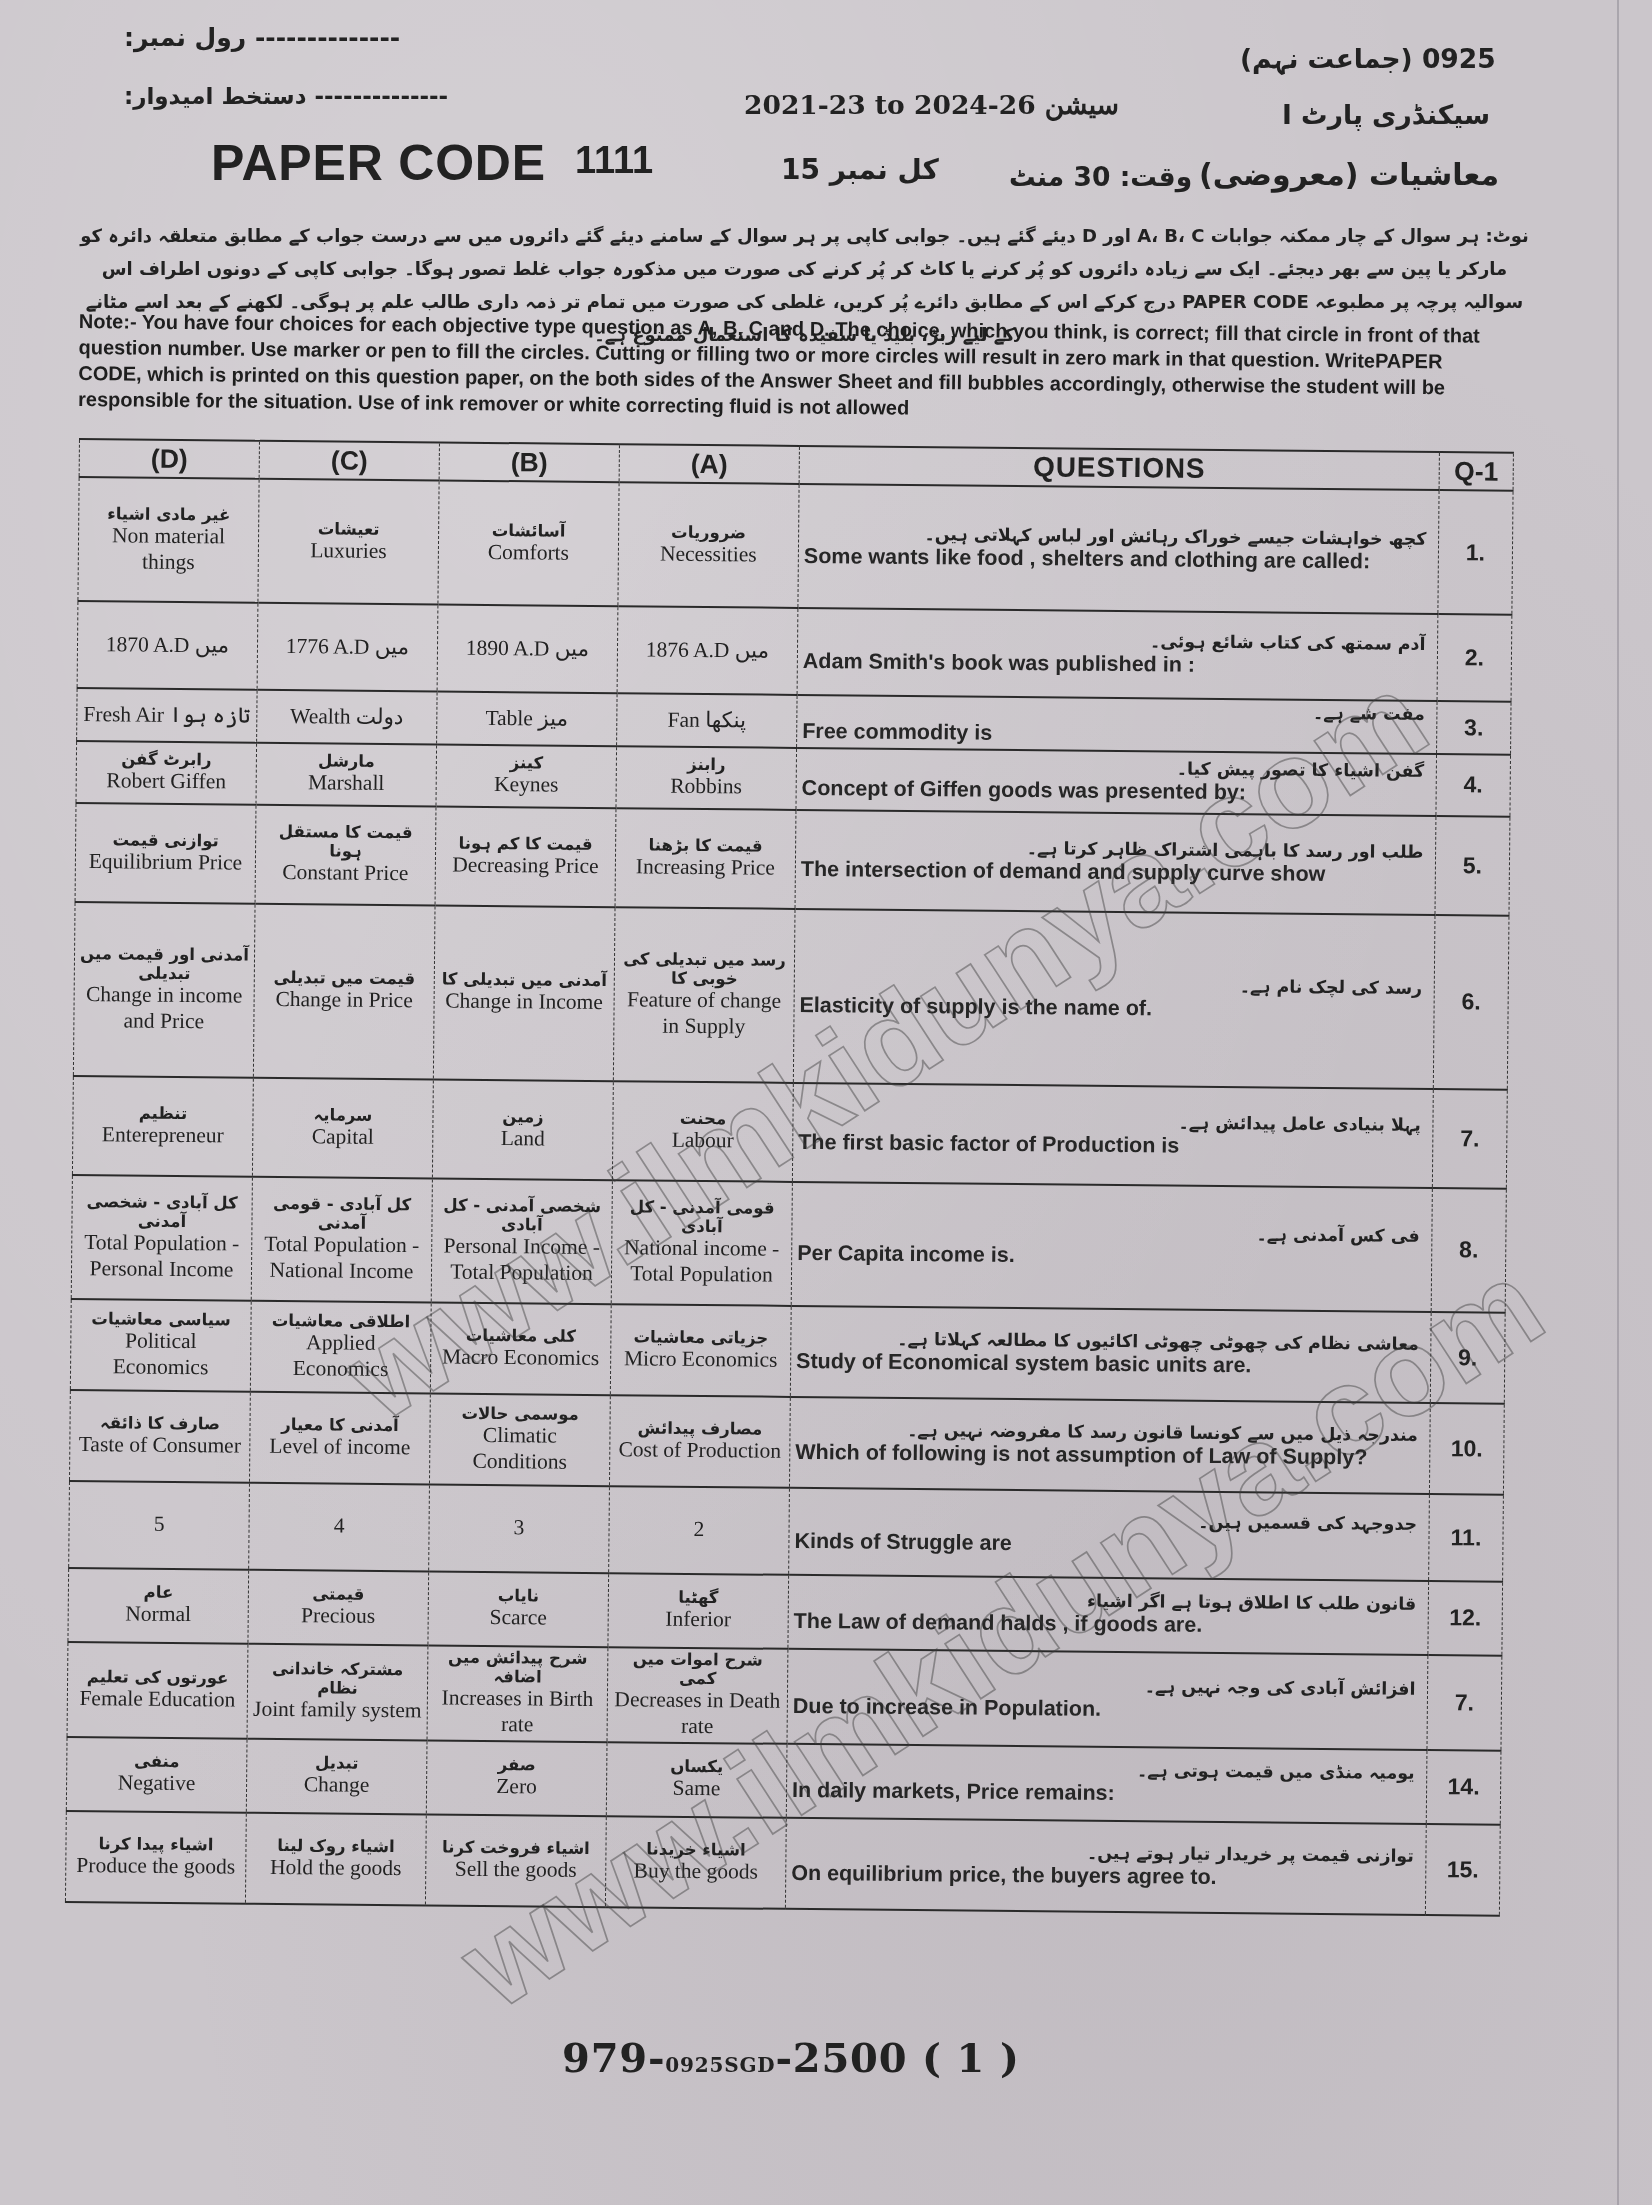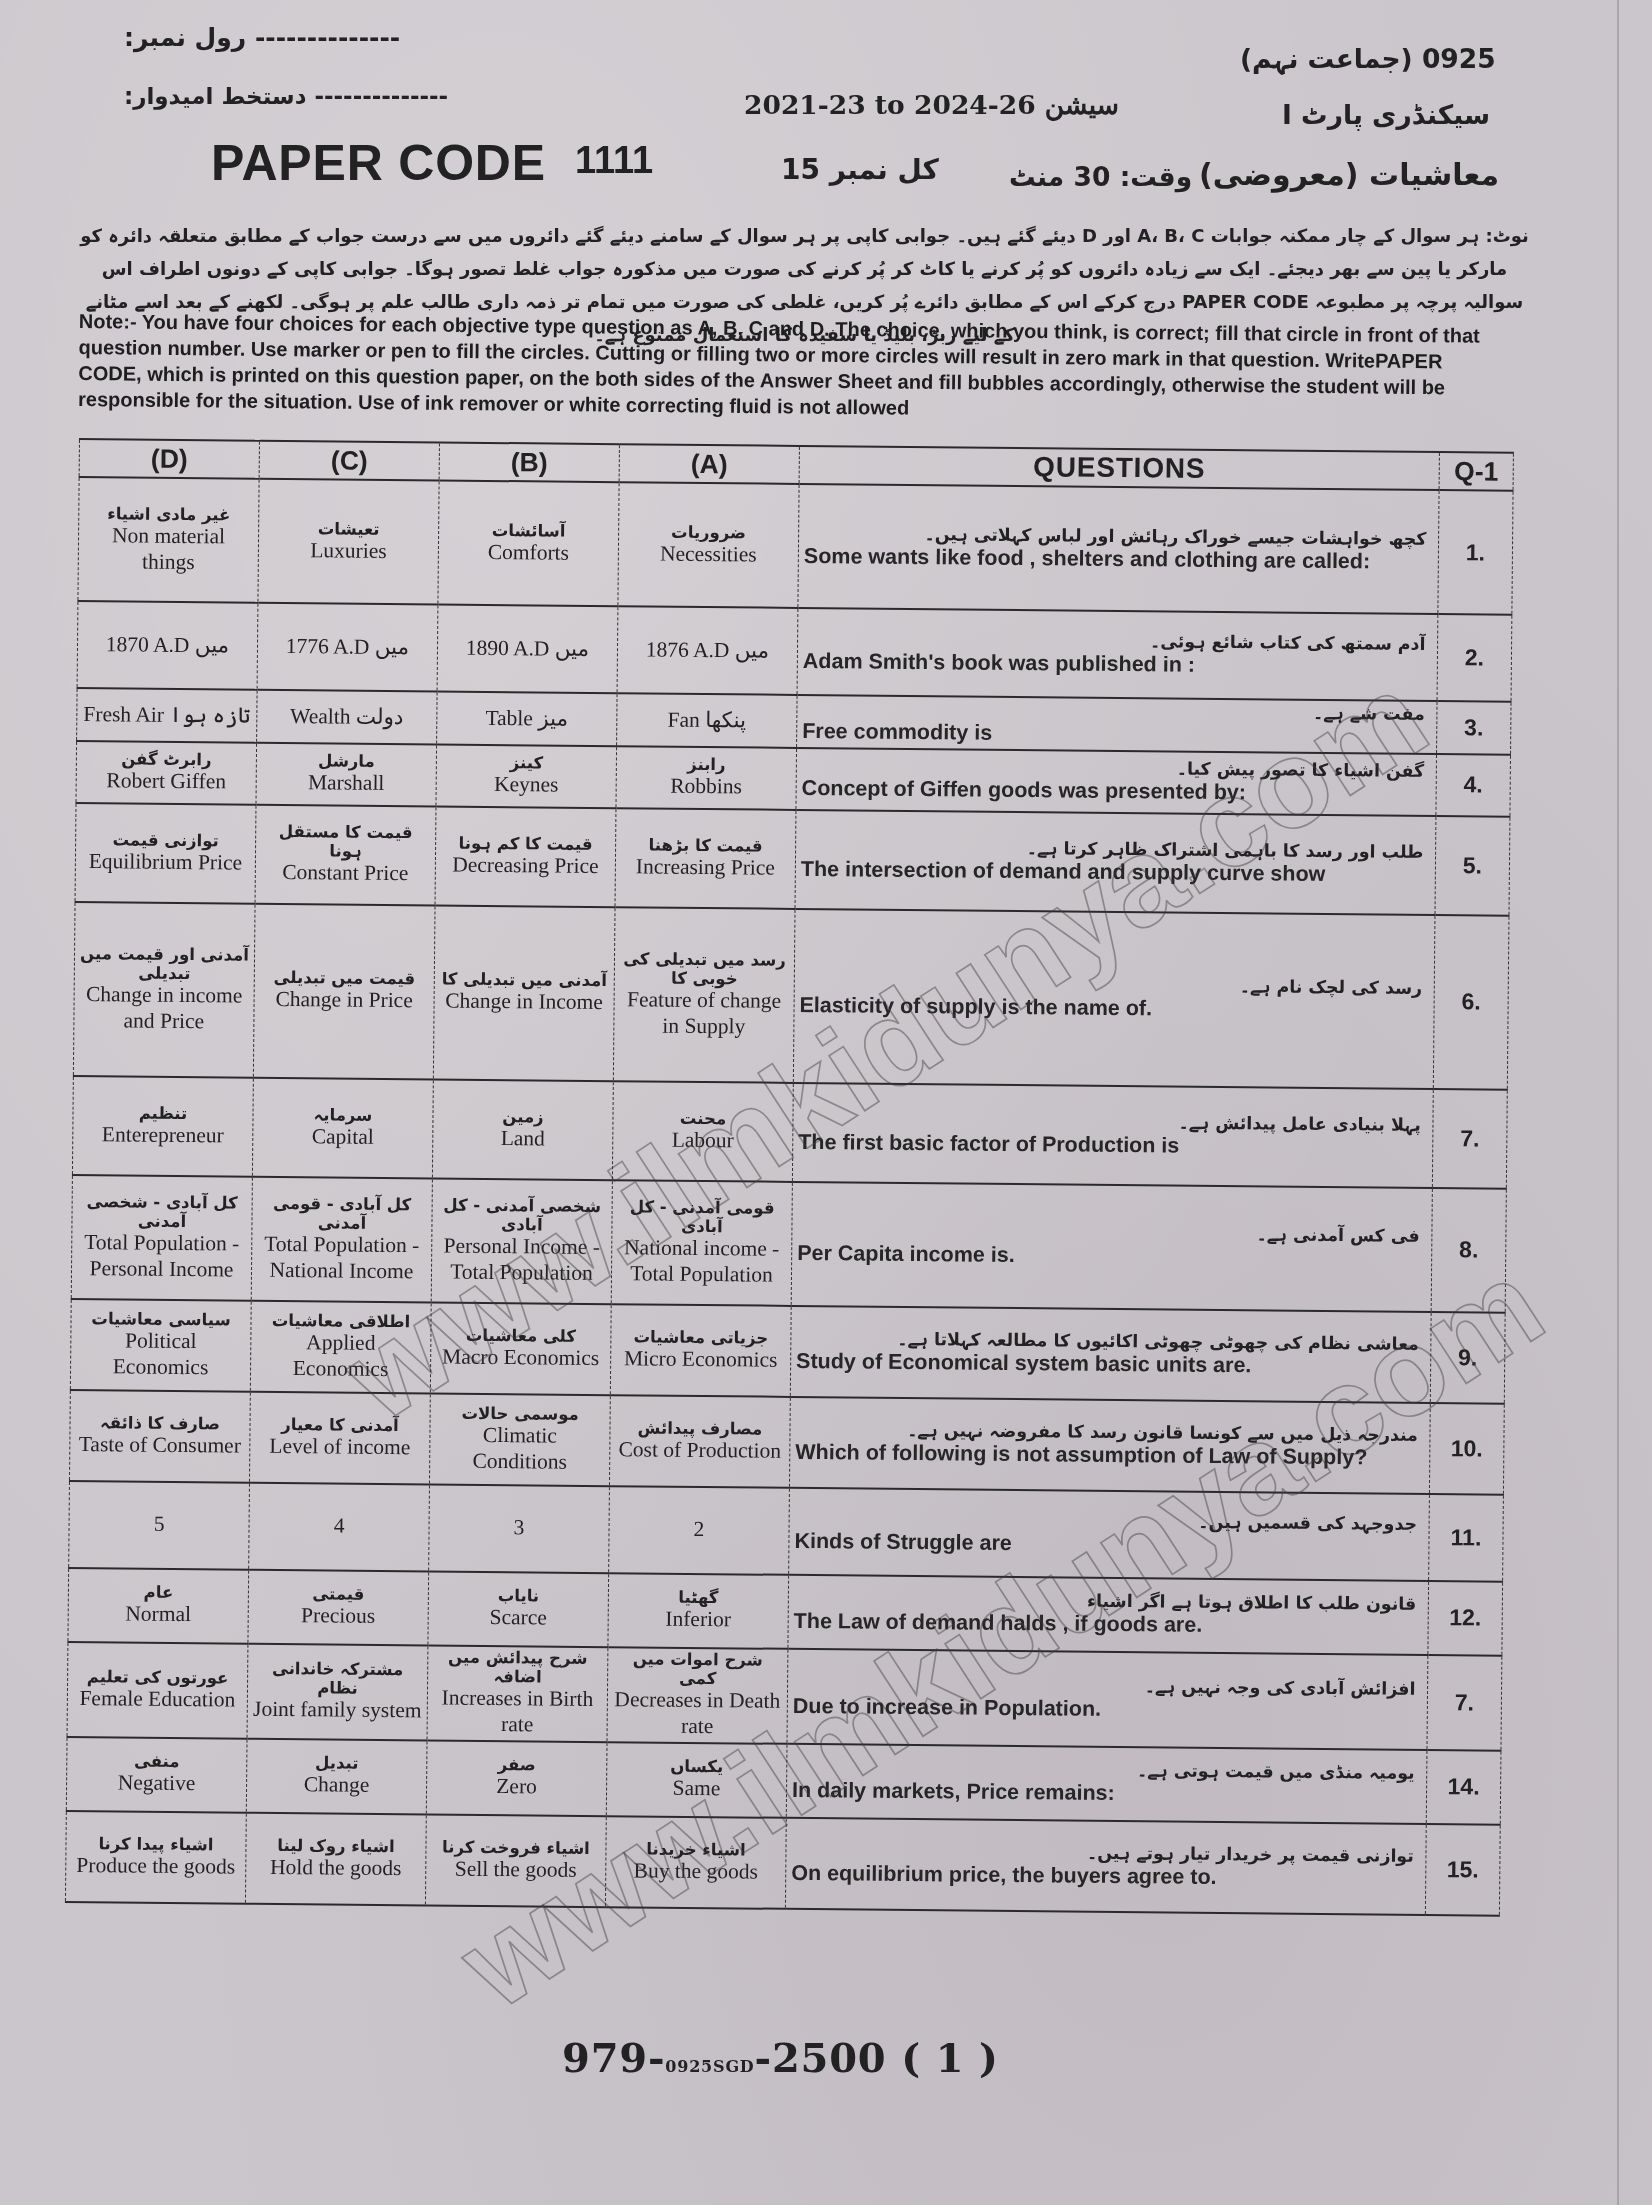--- a/index.html
+++ b/index.html
@@ -48,21 +48,21 @@
   }
   table.q th { font-size:26.5px; font-weight:bold; height:33px; }
   table.q th.qhead { font-size:28px; letter-spacing:0.8px; }
   .opt-urdu { display:block; direction:rtl; font-family:"DejaVu Sans", sans-serif; font-weight:bold; font-size:16.5px; }
   .opt-en { display:block; font-family:"Liberation Serif", serif; font-size:21.5px; line-height:1.2; }
   .q-cell { text-align:left !important; position:relative; }
   .q-urdu { display:block; direction:rtl; text-align:right; font-family:"DejaVu Sans", sans-serif; font-weight:bold; font-size:17.4px; padding-right:6.6px; }
   .q-en { display:block; font-family:"Liberation Sans", sans-serif; font-size:21.5px; line-height:1.25; font-weight:bold; color:#262626; }
   .num-cell { font-family:"Liberation Serif", serif; font-size:23px; font-weight:bold; }
   .footer { position:absolute; left:562px; top:2034px; font-family:"DejaVu Serif", serif; font-weight:bold; font-size:40px; letter-spacing:0.8px; }
-  .footer small { font-size:16px; }
+  .footer small { font-size:20px; }
   .watermark {
     position:absolute; font-family:"Liberation Sans", sans-serif; font-weight:bold;
     color:transparent; -webkit-text-stroke:1.7px rgba(60,60,60,0.45);
     font-size:124px; white-space:nowrap; pointer-events:none;
     transform:rotate(-33deg); transform-origin:left bottom;
   }
   .wm1 { left:397px; top:1306px; }
   .wm2 { left:513px; top:1894px; }
 </style>
 </head>

